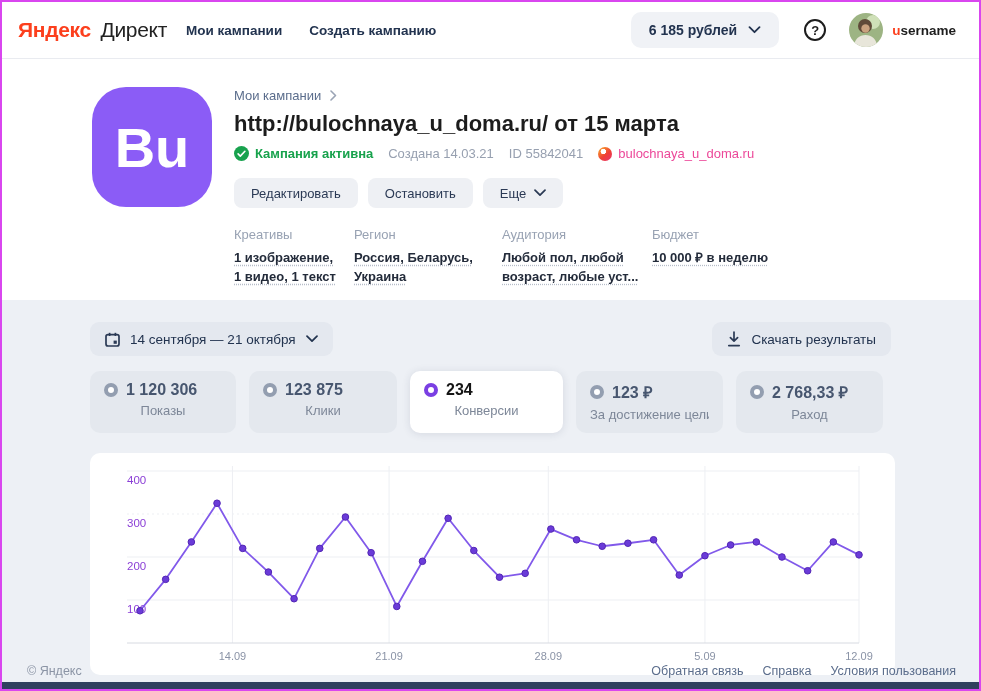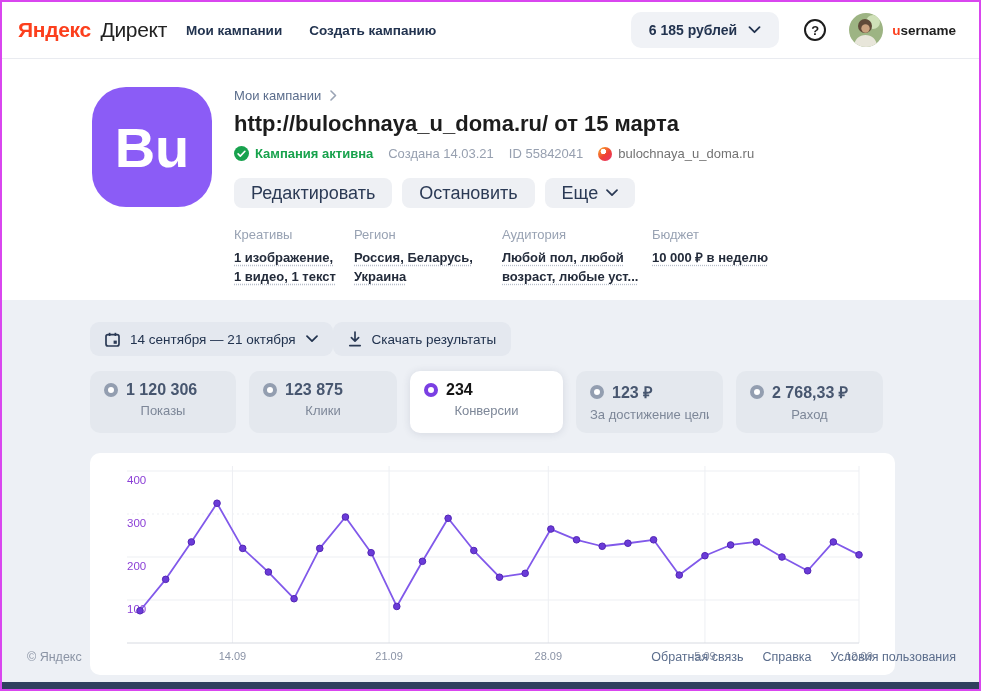--- a/index.html
+++ b/index.html
@@ -34,41 +34,41 @@
              color: #fff; font-size: 56px; font-weight: 600; display: flex;
              align-items: center; justify-content: center; flex-shrink: 0; }
   .campaign-main { padding-top: 1px; min-width: 0; }
   .breadcrumb { font-size: 13px; color: #5b6d8c; display: flex; align-items: center; gap: 9px;
                 cursor: pointer; }
   .crumb-chev { color: #9aa4b5; display: flex; }
   .page-title { font-size: 22px; font-weight: 700; color: #1c1c1c; margin: 8px 0 9px; }
   .status-row { display: flex; align-items: center; gap: 15px; font-size: 13px; }
   .status { color: #17a24c; font-weight: 600; display: flex; align-items: center; gap: 6px; }
   .muted { color: #97a0b0; }
-  .domain-link { color: #737373; display: flex; align-items: center; gap: 6px; cursor: pointer; }
+  .domain-link { color: #ec4899; display: flex; align-items: center; gap: 6px; cursor: pointer; }
   .favicon { width: 14px; height: 14px; border-radius: 50%;
              background: radial-gradient(circle at 38% 32%, #ffffff 0 2.5px, rgba(255,255,255,0) 3px),
                          linear-gradient(140deg, #f9a62b 5%, #ef4136 55%, #e9356b 95%); }
   .btn-row { display: flex; gap: 10px; margin-top: 17px; }
-  .btn { height: 30px; background: #eef0f4; border: none; border-radius: 8px; font-size: 18px;
+  .btn { height: 30px; background: #eef0f4; border: none; border-radius: 8px; font-size: 13px;
          color: #2b3a55; padding: 0 17px; display: flex; align-items: center; gap: 8px;
          font-family: inherit; cursor: pointer; }
   .props { display: flex; margin-top: 19px; }
   .prop { padding-right: 12px; }
   .prop-label { font-size: 13px; color: #98a2b3; margin-bottom: 6px; }
   .prop-value { font-size: 13px; font-weight: 700; color: #232b3a; line-height: 19px;
                 text-decoration-line: underline; text-decoration-style: dotted;
                 text-decoration-color: #b6bdc9; text-underline-offset: 3px; cursor: pointer; }
   .prop:nth-child(1) { width: 120px; } .prop:nth-child(2) { width: 148px; }
   .prop:nth-child(3) { width: 150px; } .prop:nth-child(4) { width: 140px; }
   .prop:nth-child(5) { width: 100px; }
 
   
   .stats { flex: 1; background: #edf0f5; padding: 22px 88px 0; position: relative; }
-  .controls { display: flex; }
+  .controls { display: flex; justify-content: space-between; }
   .pill { height: 34px; background: #e4e8ef; border-radius: 9px; border: none;
           display: flex; align-items: center; gap: 10px; padding: 0 15px; font-size: 13.5px;
           color: #22334f; font-family: inherit; cursor: pointer; }
   .cards { display: flex; gap: 13px; margin-top: 15px; }
   .card { height: 62px; border-radius: 10px; background: #e4e8ee; padding: 10px 14px 0;
           cursor: pointer; text-align: center; }
   .card:nth-child(1) { width: 146px; } .card:nth-child(2) { width: 148px; }
   .card:nth-child(3) { width: 153px; } .card:nth-child(4) { width: 147px; }
   .card:nth-child(5) { width: 147px; }
   .card.selected { background: #fff; box-shadow: 0 1px 8px rgba(40,50,80,.12); }
@@ -77,21 +77,21 @@
            background: #fff; flex-shrink: 0; }
   .card.selected .radio { border-color: #7a3fe3; }
   .card-value { font-size: 16px; font-weight: 700; color: #47566f; white-space: nowrap; }
   .card.selected .card-value { color: #151515; }
   .card-label { font-size: 13px; color: #7d8798; margin-top: 4px; white-space: nowrap;
                 overflow: hidden; }
   .chart-card { width: 805px; height: 222px; background: #fff; border-radius: 10px;
                 margin-top: 20px; }
   .chart-card svg { display: block; font-family: inherit; }
 
-  .footer { position: absolute; left: 0; right: 0; bottom: 18px; display: flex;
+  .footer { position: absolute; left: 0; right: 0; bottom: 4px; display: flex;
             justify-content: space-between; align-items: center; padding: 0 23px 0 25px;
             font-size: 12.5px; }
   .copyright { color: #8b94a5; }
   .flinks { display: flex; gap: 19px; }
   .flink { color: #5b6d8c; cursor: pointer; }
 
   .bottombar { height: 7px; flex-shrink: 0; background: #30405e; }
 </style>
 </head>
 <body>

